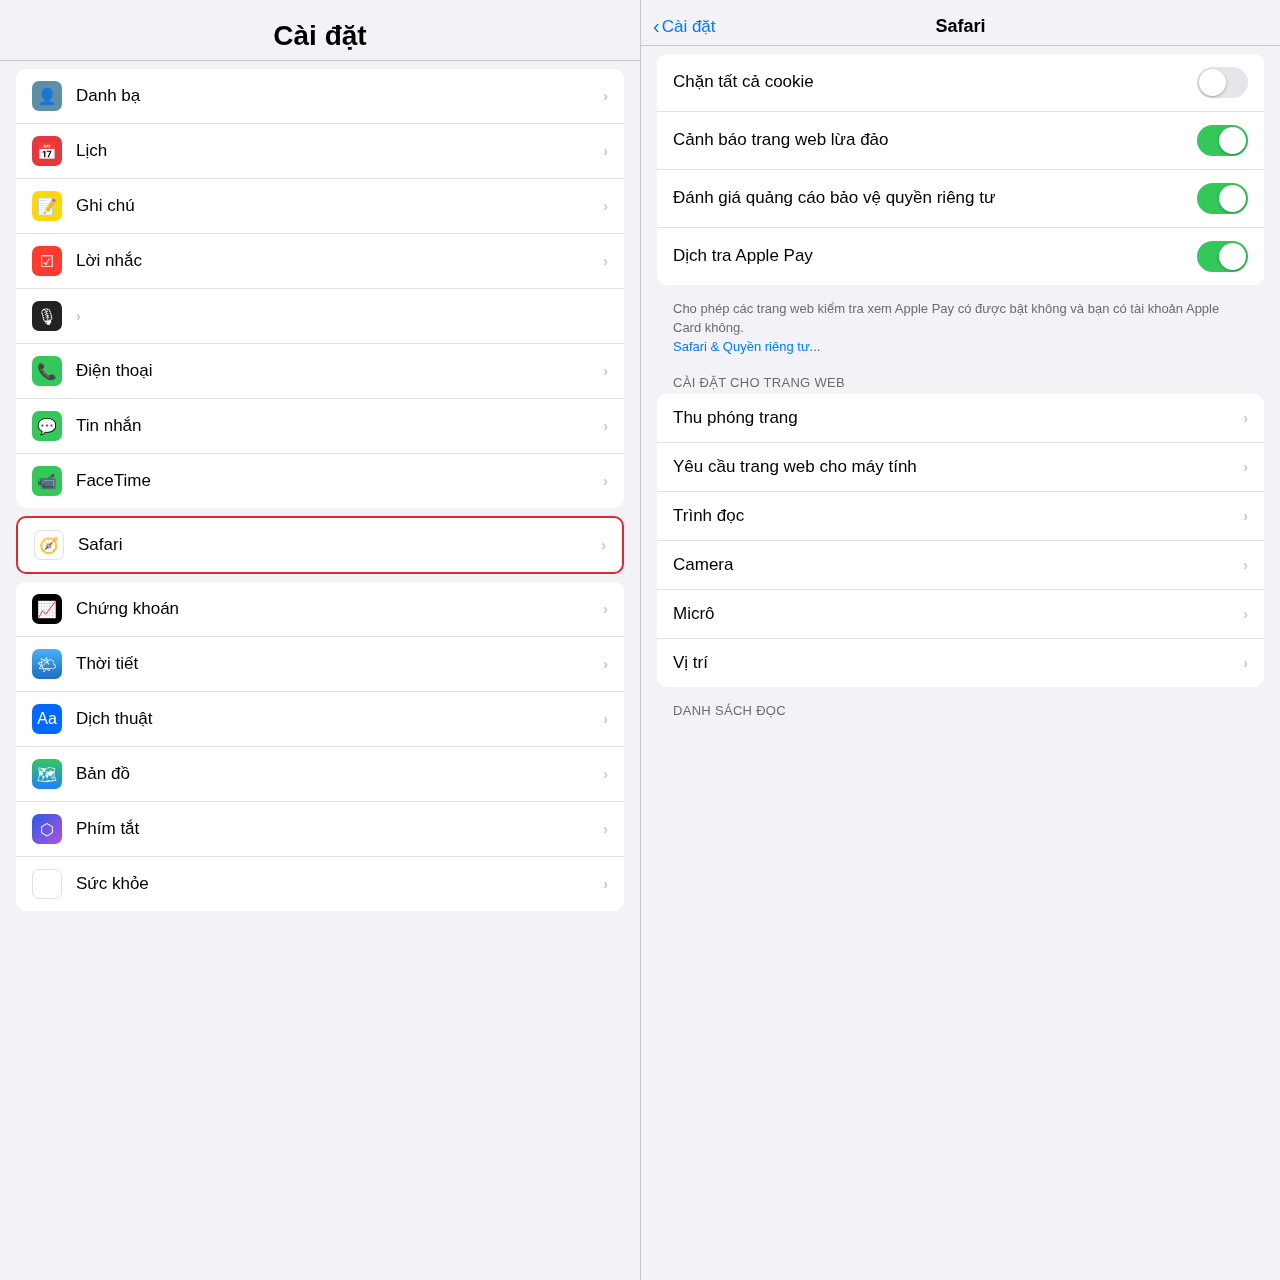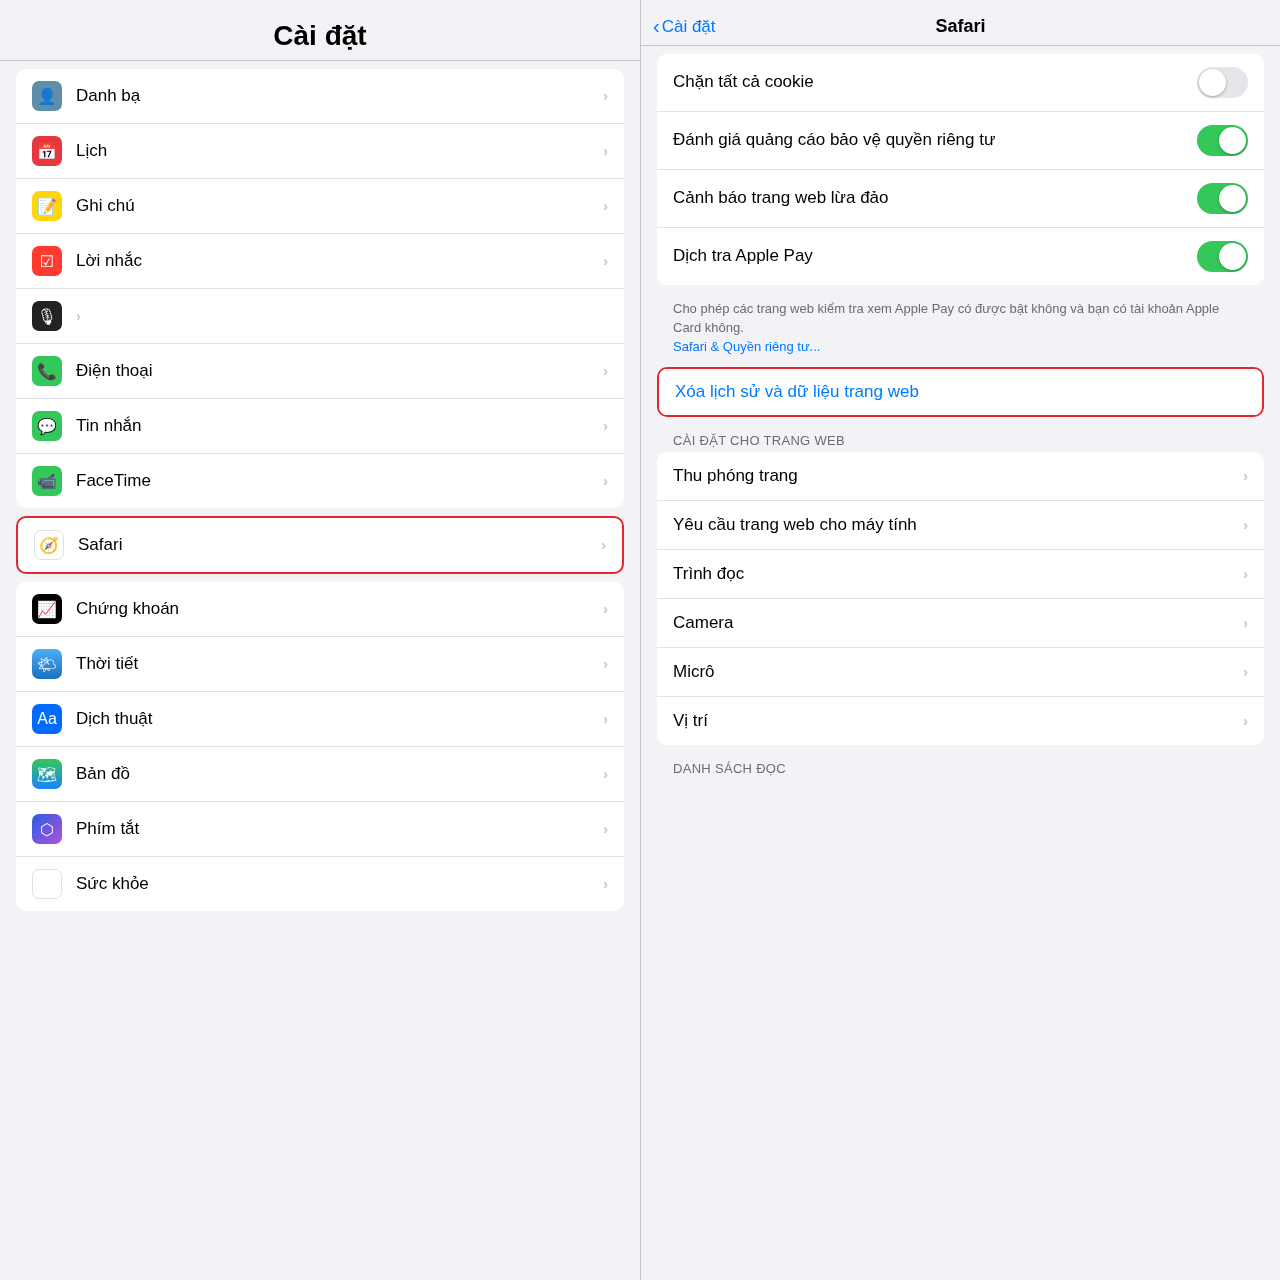--- a/index.html
+++ b/index.html
@@ -362,44 +362,39 @@
     <h1>Safari</h1>
   </div>
   <div class="right-content">
 
     <div class="right-group" id="privacy-group">
     <div class="right-item">
           <span class="right-item-label">Chặn tất cả cookie</span>
           <div class="toggle toggle-off"></div>
         </div>
         <div class="right-item">
+          <span class="right-item-label">Cảnh báo trang web lừa đảo</span>
+          <div class="toggle"></div>
+        </div>
+        <div class="right-item">
           <span class="right-item-label">Đánh giá quảng cáo bảo vệ quyền riêng tư</span>
-          <div class="toggle"></div>
-        </div>
-        <div class="right-item">
-          <span class="right-item-label">Cảnh báo trang web lừa đảo</span>
           <div class="toggle"></div>
         </div>
         <div class="right-item">
           <span class="right-item-label">Dịch tra Apple Pay</span>
           <div class="toggle"></div>
         </div>
       </div>
 
     <div class="right-info-box">
       <span class="right-info-text">Cho phép các trang web kiểm tra xem Apple Pay có được bật không và bạn có tài khoản Apple Card không.</span>
       <br>
       <a class="right-info-link right-info-text" href="#">Safari &amp; Quyền riêng tư...</a>
     </div>
 
-    <div class="clear-btn">
-      <div class="right-item">
-        <span class="clear-btn-label">Xóa lịch sử và dữ liệu trang web</span>
-      </div>
-    </div>
 
     <div class="section-header">CÀI ĐẶT CHO TRANG WEB</div>
     <div class="right-group" id="web-group">
     <div class="right-item">
           <span class="right-item-label">Thu phóng trang</span>
           <span class="chevron">›</span>
         </div>
         <div class="right-item">
           <span class="right-item-label">Yêu cầu trang web cho máy tính</span>
           <span class="chevron">›</span>

